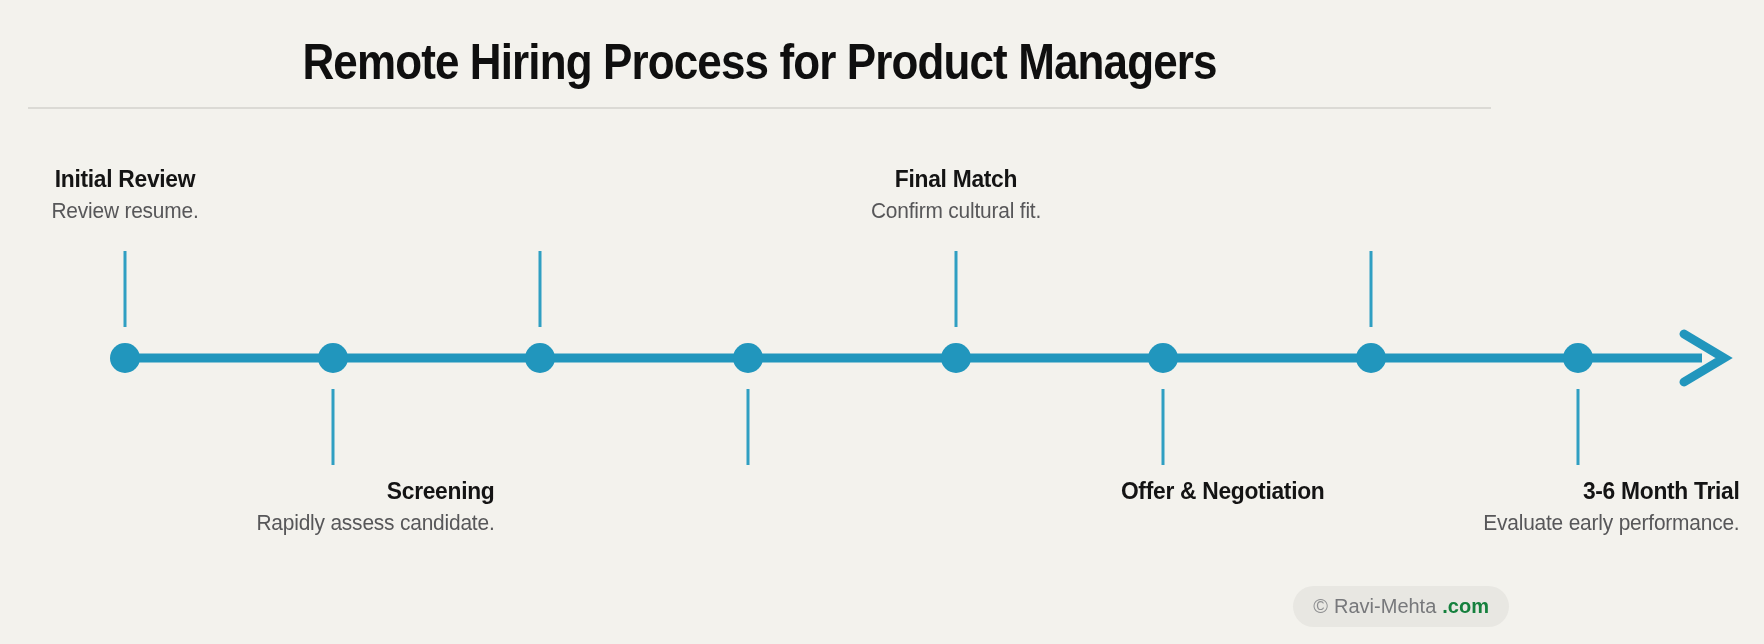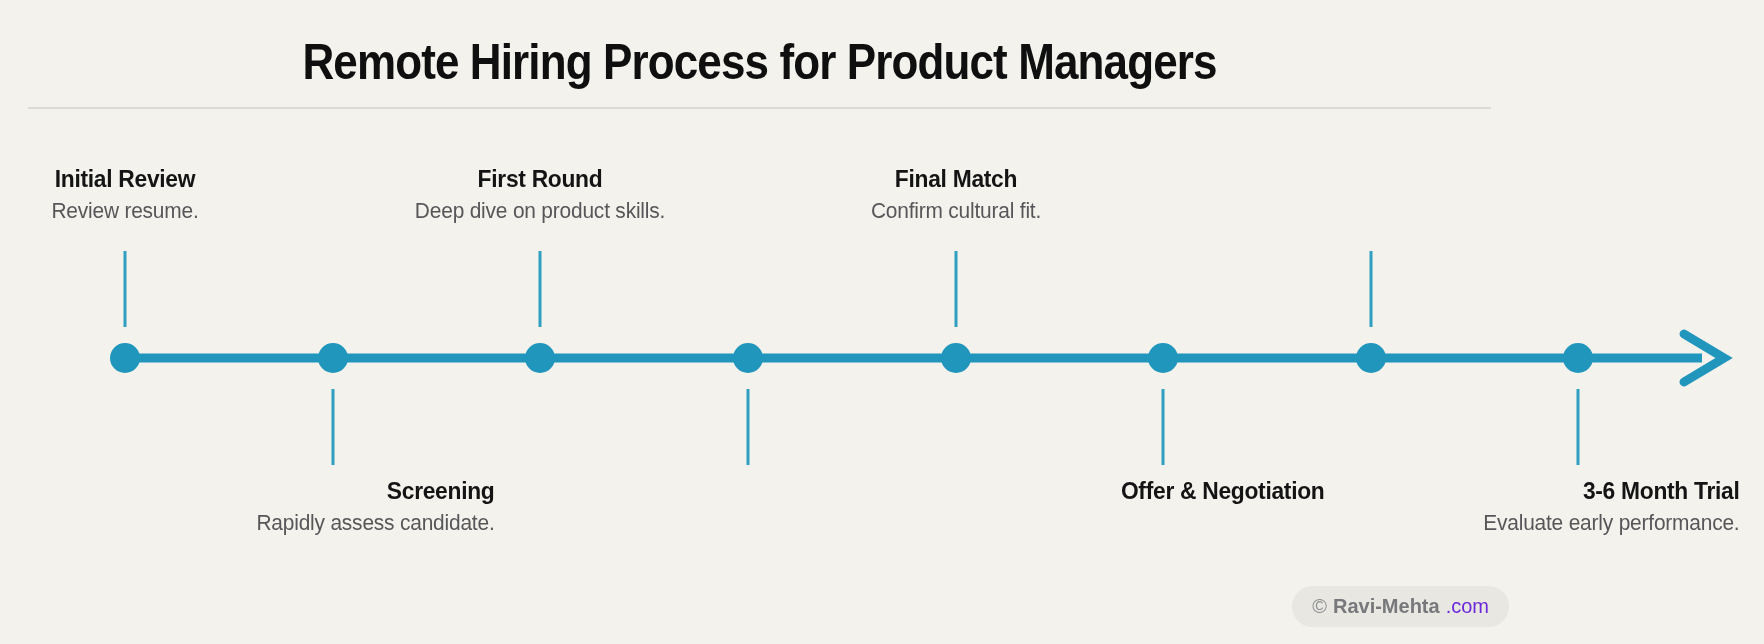--- a/index.html
+++ b/index.html
@@ -79,22 +79,22 @@
     height: 41px;
     padding: 0 20px;
     background: #e8e7e2;
     border-radius: 22px;
     display: flex;
     align-items: center;
     gap: 6px;
     font-size: 20px;
   }
   .watermark .copy { color: #8e8f91; font-weight: 400; }
-  .watermark .brand { color: #77787b; font-weight: 700; }
-  .watermark .suffix { color: #6d28d9; font-weight: 400; }
+  .watermark .brand { color: #77787b; font-weight: 400; }
+  .watermark .suffix { color: #15803d; font-weight: 700; }
 </style>
 </head>
 <body>
 
 <div class="canvas">
 
   <h1 class="page-title">Remote Hiring Process for Product Managers</h1>
 
   <div class="divider"></div>
 
@@ -127,24 +127,20 @@
   <div class="milestone above" style="left:-45px">
     <div class="milestone-title">Initial Review</div>
     <div class="milestone-sub">Review resume.</div>
   </div>
 
   <div class="milestone below" style="left:163px">
     <div class="milestone-title">Screening</div>
     <div class="milestone-sub">Rapidly assess candidate.</div>
   </div>
 
-  <div class="milestone above" style="left:370px">
-    <div class="milestone-title">First Round</div>
-    <div class="milestone-sub">Deep dive on product skills.</div>
-  </div>
 
 
   <div class="milestone above" style="left:786px">
     <div class="milestone-title">Final Match</div>
     <div class="milestone-sub">Confirm cultural fit.</div>
   </div>
 
   <div class="milestone below" style="left:993px">
     <div class="milestone-title">Offer &amp; Negotiation</div>
     <div class="milestone-sub"></div>

